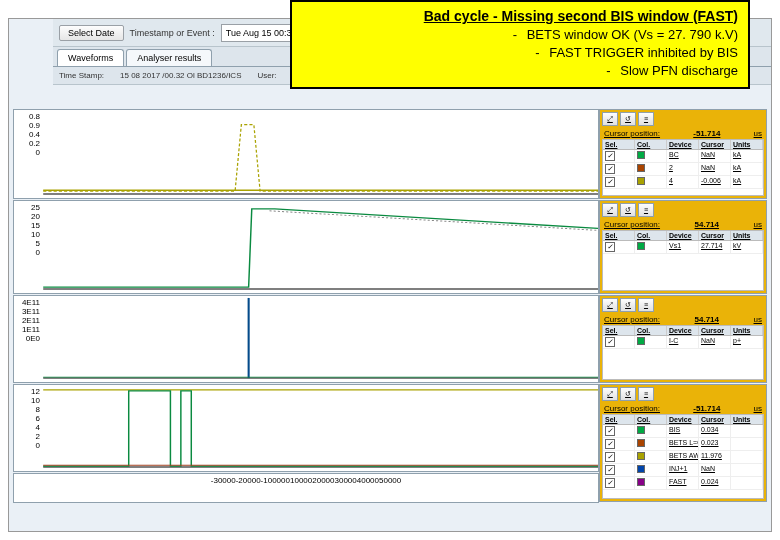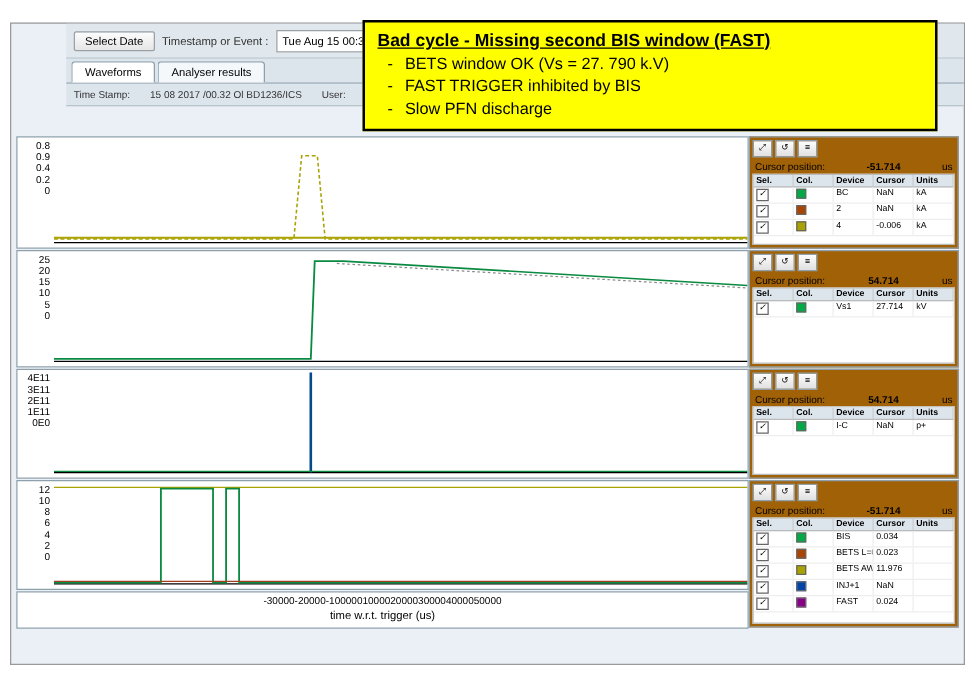--- a/index.html
+++ b/index.html
@@ -14,21 +14,21 @@
   
   .toprow { height: 18px; display: flex; align-items: center; padding: 2px 6px; gap: 4px; background: #dde5ec; border-bottom: 1px solid #b8c4cc; }
   .toprow span { font-size: 8px; color: #333; margin-right: 12px; }
   
   
   .tabs { display: flex; height: 20px; align-items: flex-end; padding-left: 4px; background: #dde5ec; border-bottom: 1px solid #8fa0ad; }
   .tab { font-size: 9px; padding: 3px 10px; border: 1px solid #8fa0ad; border-bottom: none; background: #f5f8fb; margin-right: 2px; border-radius: 3px 3px 0 0; cursor: pointer; }
   .tab.active { background: #fff; font-weight: normal; }
   
   
-  .note { position: absolute; top: 16px; left: 290px; right: 30px; background: #ffff00; border: 2px solid #000; padding: 6px 10px; z-index: 100; }
+  .note { position: absolute; top: 0; left: 290px; right: 30px; background: #ffff00; border: 2px solid #000; padding: 6px 10px; z-index: 100; text-align: right; }
   .note .title { font-weight: bold; font-size: 14px; text-decoration: underline; margin-bottom: 2px; }
   .note ul { list-style: none; padding-left: 8px; }
   .note li { font-size: 13px; line-height: 1.4; }
   .note li::before { content: "- "; margin-right: 6px; }
   
   
   .plots { position: absolute; top: 90px; left: 4px; right: 4px; bottom: 4px; display: flex; }
   .plot-col { flex: 1; display: flex; flex-direction: column; }
   .side-col { width: 168px; display: flex; flex-direction: column; }
   
@@ -40,21 +40,21 @@
   .c1 { height: 90px; }
   .c2 { height: 94px; }
   .c3 { height: 88px; }
   .c4 { height: 88px; }
   
   .xaxis { height: 30px; border: 1px solid #8fa0ad; background: #fff; position: relative; }
   .xticks { display: flex; justify-content: center; font-size: 8px; padding: 2px 28px 0 28px; }
   .xlabel { text-align: center; font-size: 9px; margin-top: 2px; }
   
   
-  .panel { border: 1px solid #8fa0ad; background: #a16207; margin-bottom: 1px; font-size: 8px; padding: 2px; display: flex; flex-direction: column; }
+  .panel { border: 1px solid #8fa0ad; background: #eab308; margin-bottom: 1px; font-size: 8px; padding: 2px; display: flex; flex-direction: column; text-decoration: underline; }
   .p1 { height: 90px; } .p2 { height: 94px; } .p3 { height: 88px; } .p4 { height: 118px; }
   .panel-tb { display: flex; gap: 2px; margin-bottom: 2px; }
   .mini-btn { width: 16px; height: 14px; border: 1px solid #8fa0ad; background: linear-gradient(#fdfdfd,#e0e0e0); font-size: 7px; text-align: center; line-height: 12px; cursor: pointer; }
   .cursor-row { font-size: 8px; padding: 1px 2px; display: flex; justify-content: space-between; }
   .mini-table { border: 1px solid #bbb; background: #fff; flex: 1; overflow: hidden; }
   .mini-table .hdr { display: flex; background: #dde5ec; border-bottom: 1px solid #bbb; }
   .mini-table .hdr span { flex: 1; font-size: 7px; padding: 1px 2px; border-right: 1px solid #ccc; font-weight: bold; }
   .mini-table .row { display: flex; border-bottom: 1px solid #eee; }
   .mini-table .row span { flex: 1; font-size: 7px; padding: 1px 2px; border-right: 1px solid #eee; white-space: nowrap; overflow: hidden; }
   .sq { width: 8px; height: 8px; display: inline-block; border: 1px solid #666; }
@@ -153,21 +153,20 @@
           <span>-30000</span>
             <span>-20000</span>
             <span>-10000</span>
             <span>0</span>
             <span>10000</span>
             <span>20000</span>
             <span>30000</span>
             <span>40000</span>
             <span>50000</span>
         </div>
-        <div class="xlabel">time w.r.t. trigger (us)</div>
       </div>
 
     </div>
 
     <div class="side-col">
       <div class="panel p1">
         <div class="panel-tb">
             <div class="mini-btn">⤢</div>
             <div class="mini-btn">↺</div>
             <div class="mini-btn">≡</div>

